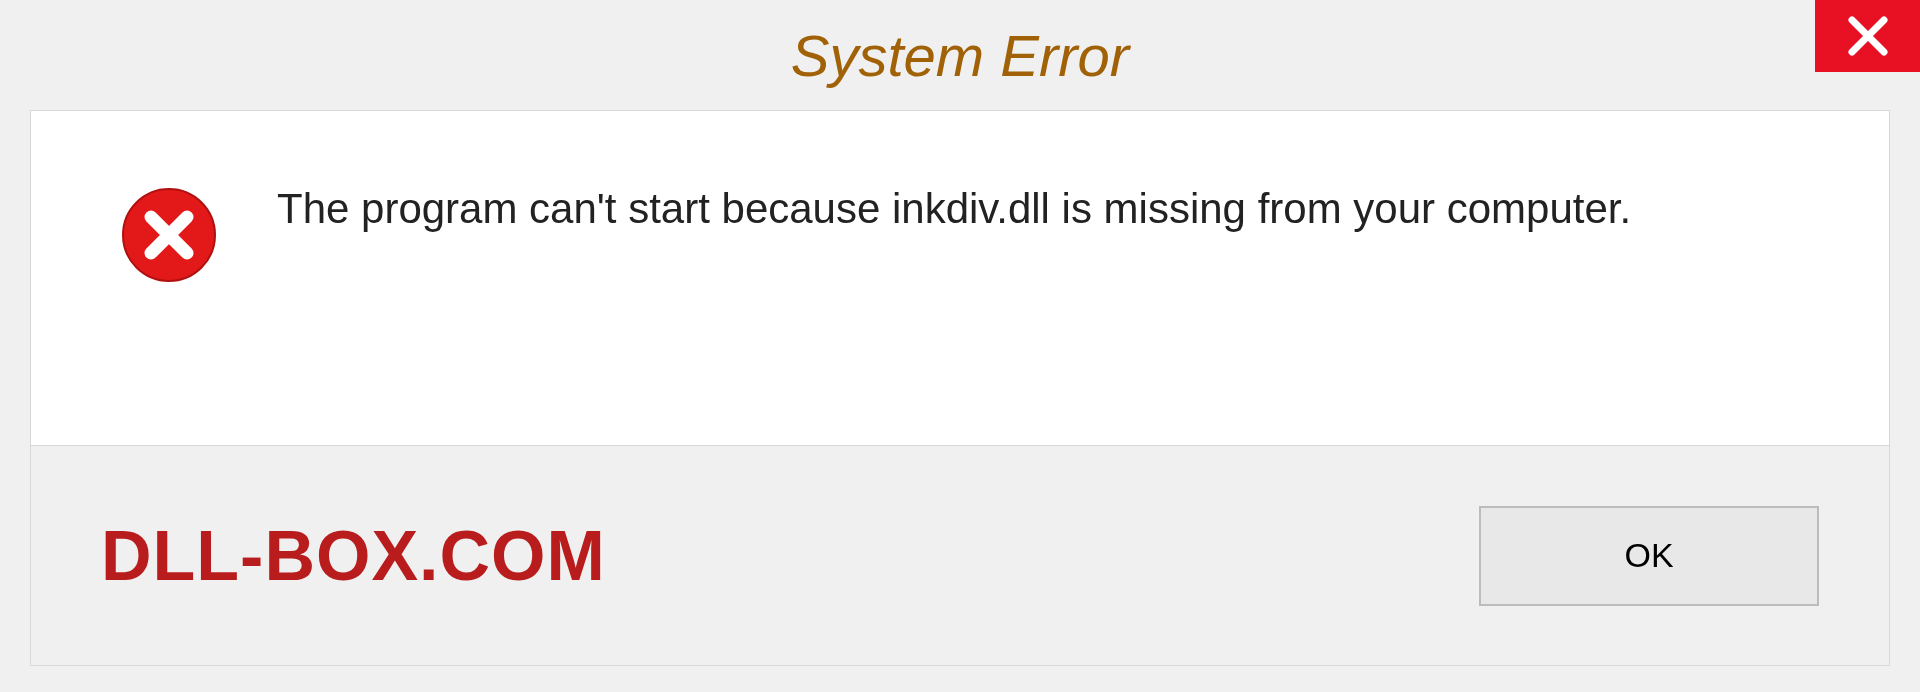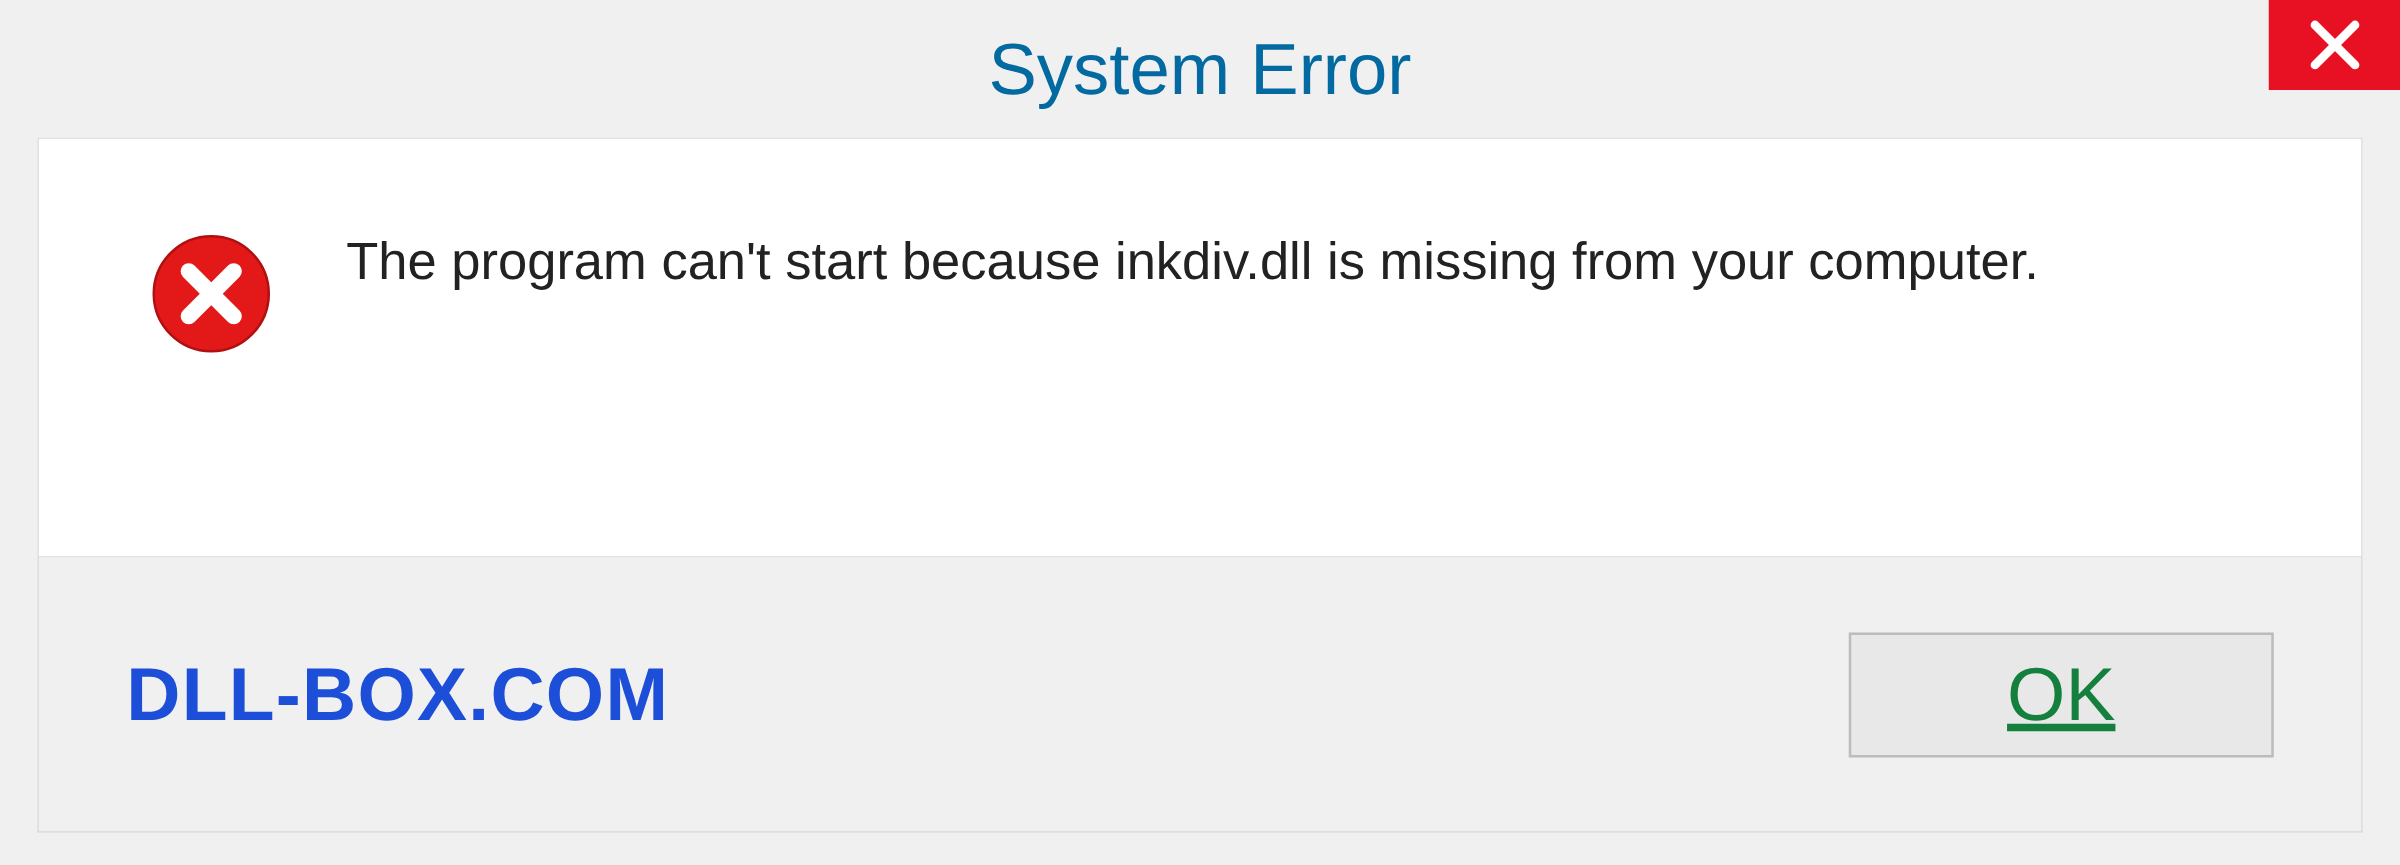--- a/index.html
+++ b/index.html
@@ -20,21 +20,22 @@
       height: 110px;
       background: #f0f0f0;
       display: flex;
       align-items: center;
       justify-content: center;
       position: relative;
     }
     .title {
       font-size: 58px;
       font-weight: 400;
-      color: #0369a1;
+      color: #a16207;
+      font-style: italic;
     }
     .close-btn {
       position: absolute;
       top: 0;
       right: 0;
       width: 105px;
       height: 72px;
       background: #e81123;
       display: flex;
       align-items: center;
@@ -72,39 +73,38 @@
       background: #f0f0f0;
       border-left: 1px solid #d8d8d8;
       border-right: 1px solid #d8d8d8;
       border-bottom: 1px solid #d8d8d8;
       display: flex;
       align-items: center;
       justify-content: space-between;
       padding: 0 70px 0 70px;
     }
     .watermark {
-      font-size: 60px;
+      font-size: 70px;
       font-weight: 900;
-      color: #1d4ed8;
+      color: #b91c1c;
       letter-spacing: 1px;
       font-family: Arial, sans-serif;
     }
     .ok-btn {
       width: 340px;
       height: 100px;
       background: #e8e8e8;
       border: 2px solid #bcbcbc;
-      font-size: 60px;
-      color: #15803d;
+      font-size: 34px;
+      color: #000000;
       display: flex;
       align-items: center;
       justify-content: center;
       cursor: pointer;
       font-family: "Segoe UI", Arial, sans-serif;
-      text-decoration: underline;
     }
   </style>
 </head>
 <body>
 
 <div class="titlebar">
   <div class="title">System Error</div>
   <div class="close-btn">
     <svg viewBox="0 0 44 44">
       <line x1="6" y1="6" x2="38" y2="38" stroke="#ffffff" stroke-width="7" stroke-linecap="round"></line>

